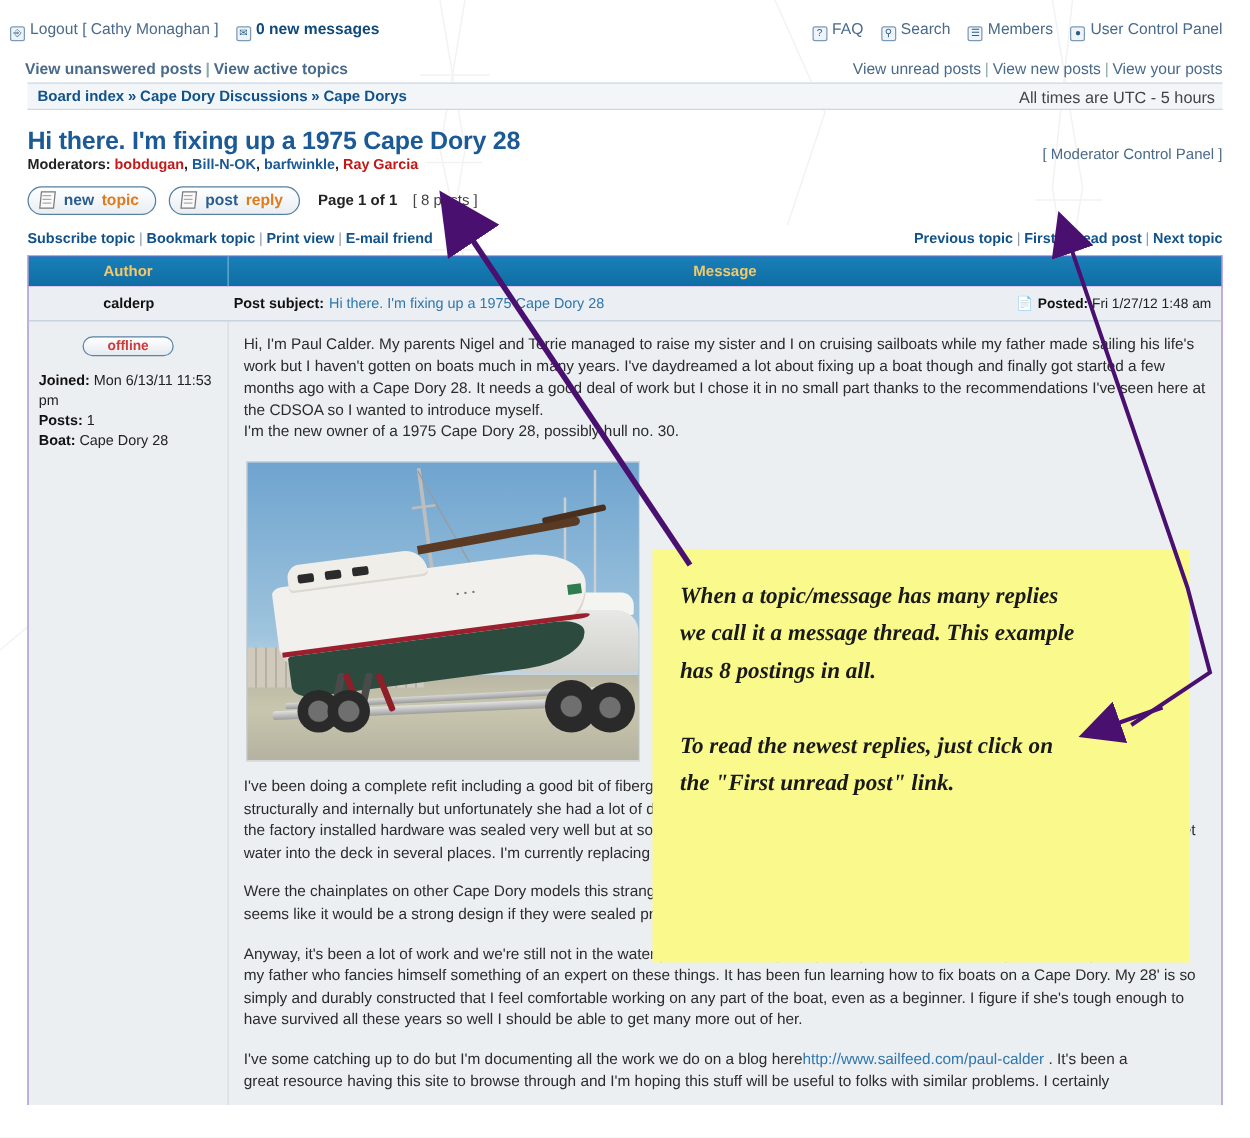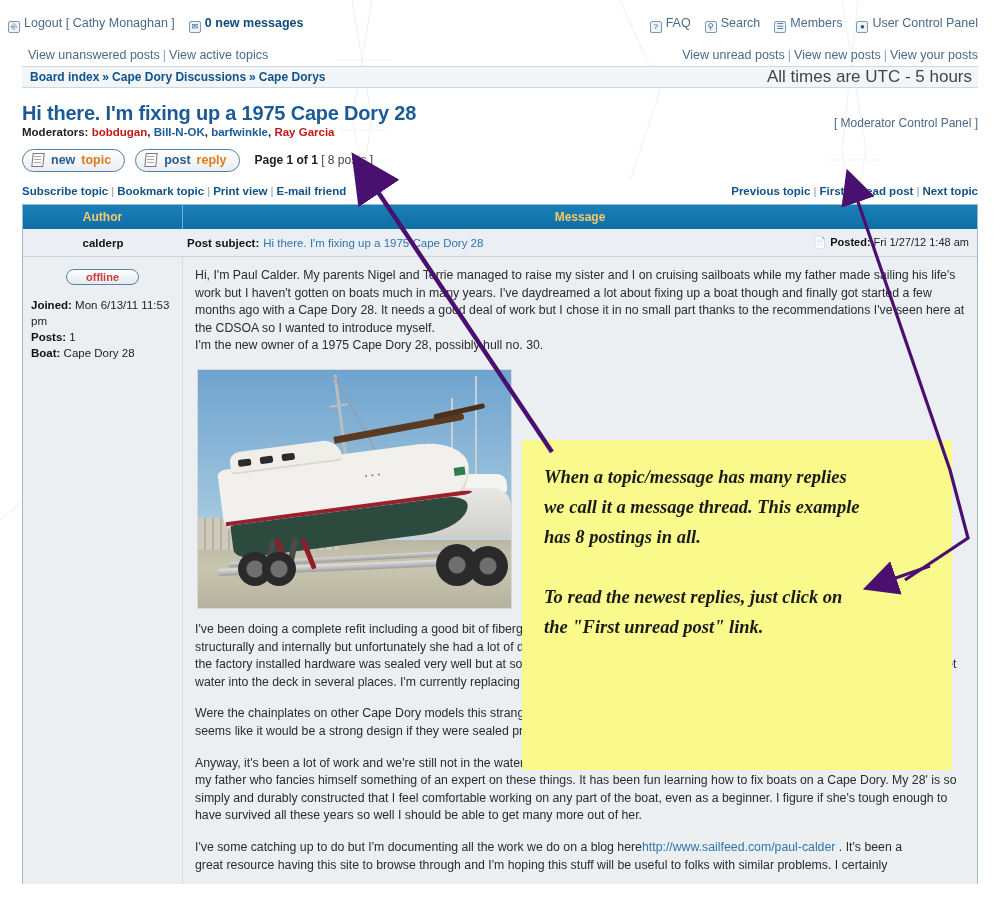--- a/index.html
+++ b/index.html
@@ -29,39 +29,39 @@
   .topnav-left { position:absolute; left:8px; top:16px; display:flex; align-items:center; gap:14px; }
   .topnav-right { position:absolute; right:22px; top:16px; display:flex; align-items:center; gap:14px; }
   .navlink { color:#4a6a8a; text-decoration:none; font-size:12.5px; white-space:nowrap; }
   .navlink b { color:#104a7a; }
   .mini-ico {
     display:inline-block; width:12px; height:12px; margin-right:4px;
     border:1px solid #7a9ab5; background:#eef4f9; border-radius:2px;
     position:relative; vertical-align:-2px; font-size:8px; line-height:10px;
     text-align:center; color:#2b5d86;
   }
-  .row2-left { position:absolute; left:28px; top:48px; font-size:12.5px; }
+  .row2-left { position:absolute; left:20px; top:48px; font-size:12.5px;font-weight:bold; }
   .row2-right { position:absolute; right:22px; top:48px; font-size:12.5px; }
   .sep { color:#8aa; margin:0 3px; }
 
   
   .crumbbar {
     position:relative;
     margin:0 22px 0 22px;
     height:22px;
     background:#f3f6f9;
     border-top:1px solid #cdd7e0;
     border-bottom:1px solid #cdd7e0;
     display:flex; align-items:center; justify-content:space-between;
     padding:0 6px 0 8px;
   }
   .crumbs { font-weight:bold; font-size:12px; color:#105289; white-space:nowrap; }
   .crumbs a { color:#105289; text-decoration:none; }
   .crumbs .arrow { color:#105289; margin:0 3px; }
-  .times { color:#444; font-size:17px; font-weight:normal; }
+  .times { color:#444; font-size:13px; font-weight:normal; }
 
   
   .topichead { position:relative; margin:14px 22px 0 22px; }
   .topic-title {
     font-size:20px; font-weight:bold; color:#1c5a96; letter-spacing:-.2px;
     margin:0 0 1px 0;
   }
   .mods { font-size:11.5px; color:#222; font-weight:bold; }
   .mods .m1 { color:#c21818; }
   .mods .m2 { color:#1c5a96; }
@@ -84,21 +84,21 @@
     content:""; position:absolute; left:1px; top:0; width:10px; height:12px;
     background:#fafafa; border:1px solid #7a7a7a; transform:skewX(-6deg);
   }
   .pill .pg:after{
     content:""; position:absolute; left:3px; top:3px; width:7px; height:1px;
     box-shadow:0 0 0 0 #999, 0 3px 0 0 #aaa, 0 6px 0 0 #aaa; background:#aaa;
   }
   .pill .w1 { color:#2a5d8f; }
   .pill .w2 { color:#e07b1b; }
   .pageinfo { font-size:12px; font-weight:bold; color:#222; margin-left:4px; white-space:nowrap;}
-  .pageinfo .cnt { font-weight:normal; color:#444; }
+  .pageinfo .cnt { font-weight:normal; color:#444;margin-left:9px; }
 
   
   .sublinks {
     margin:10px 22px 0 22px; height:18px;
     display:flex; align-items:center; justify-content:space-between;
     font-size:11.5px; font-weight:bold;
   }
   .sublinks a { color:#105289; text-decoration:none; }
   .sublinks .bar { color:#8899aa; margin:0 3px; font-weight:normal; }
 

